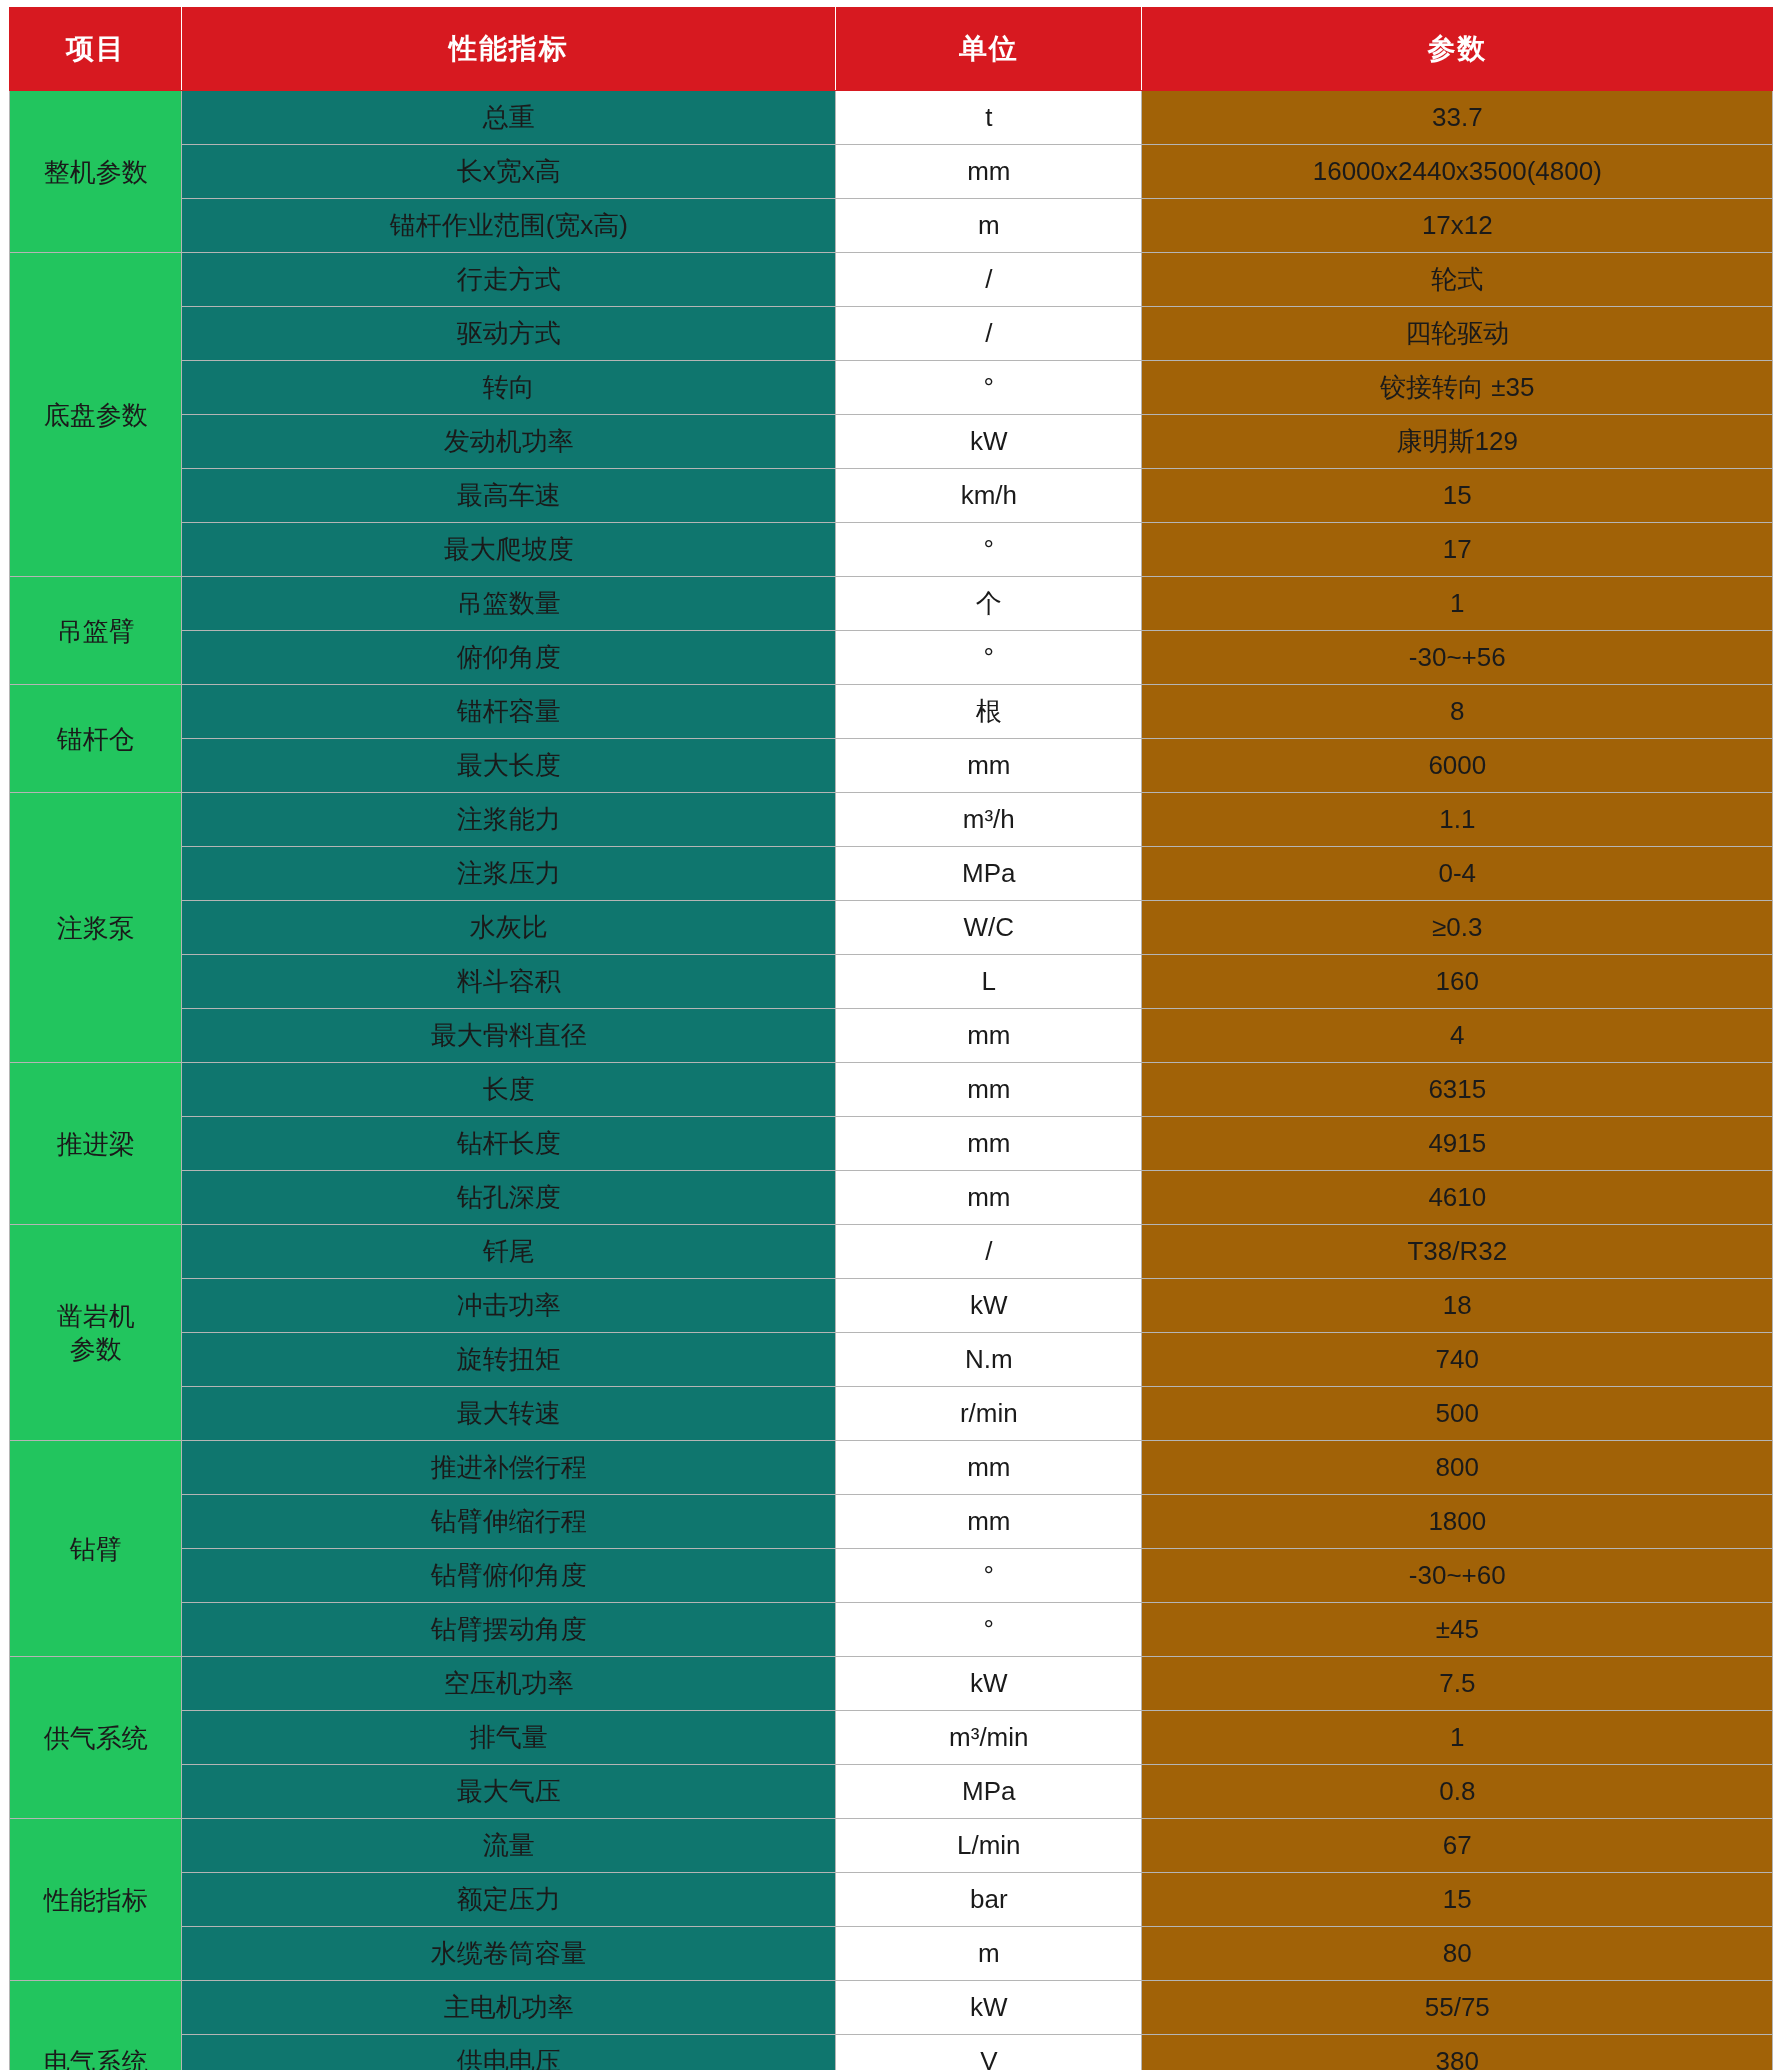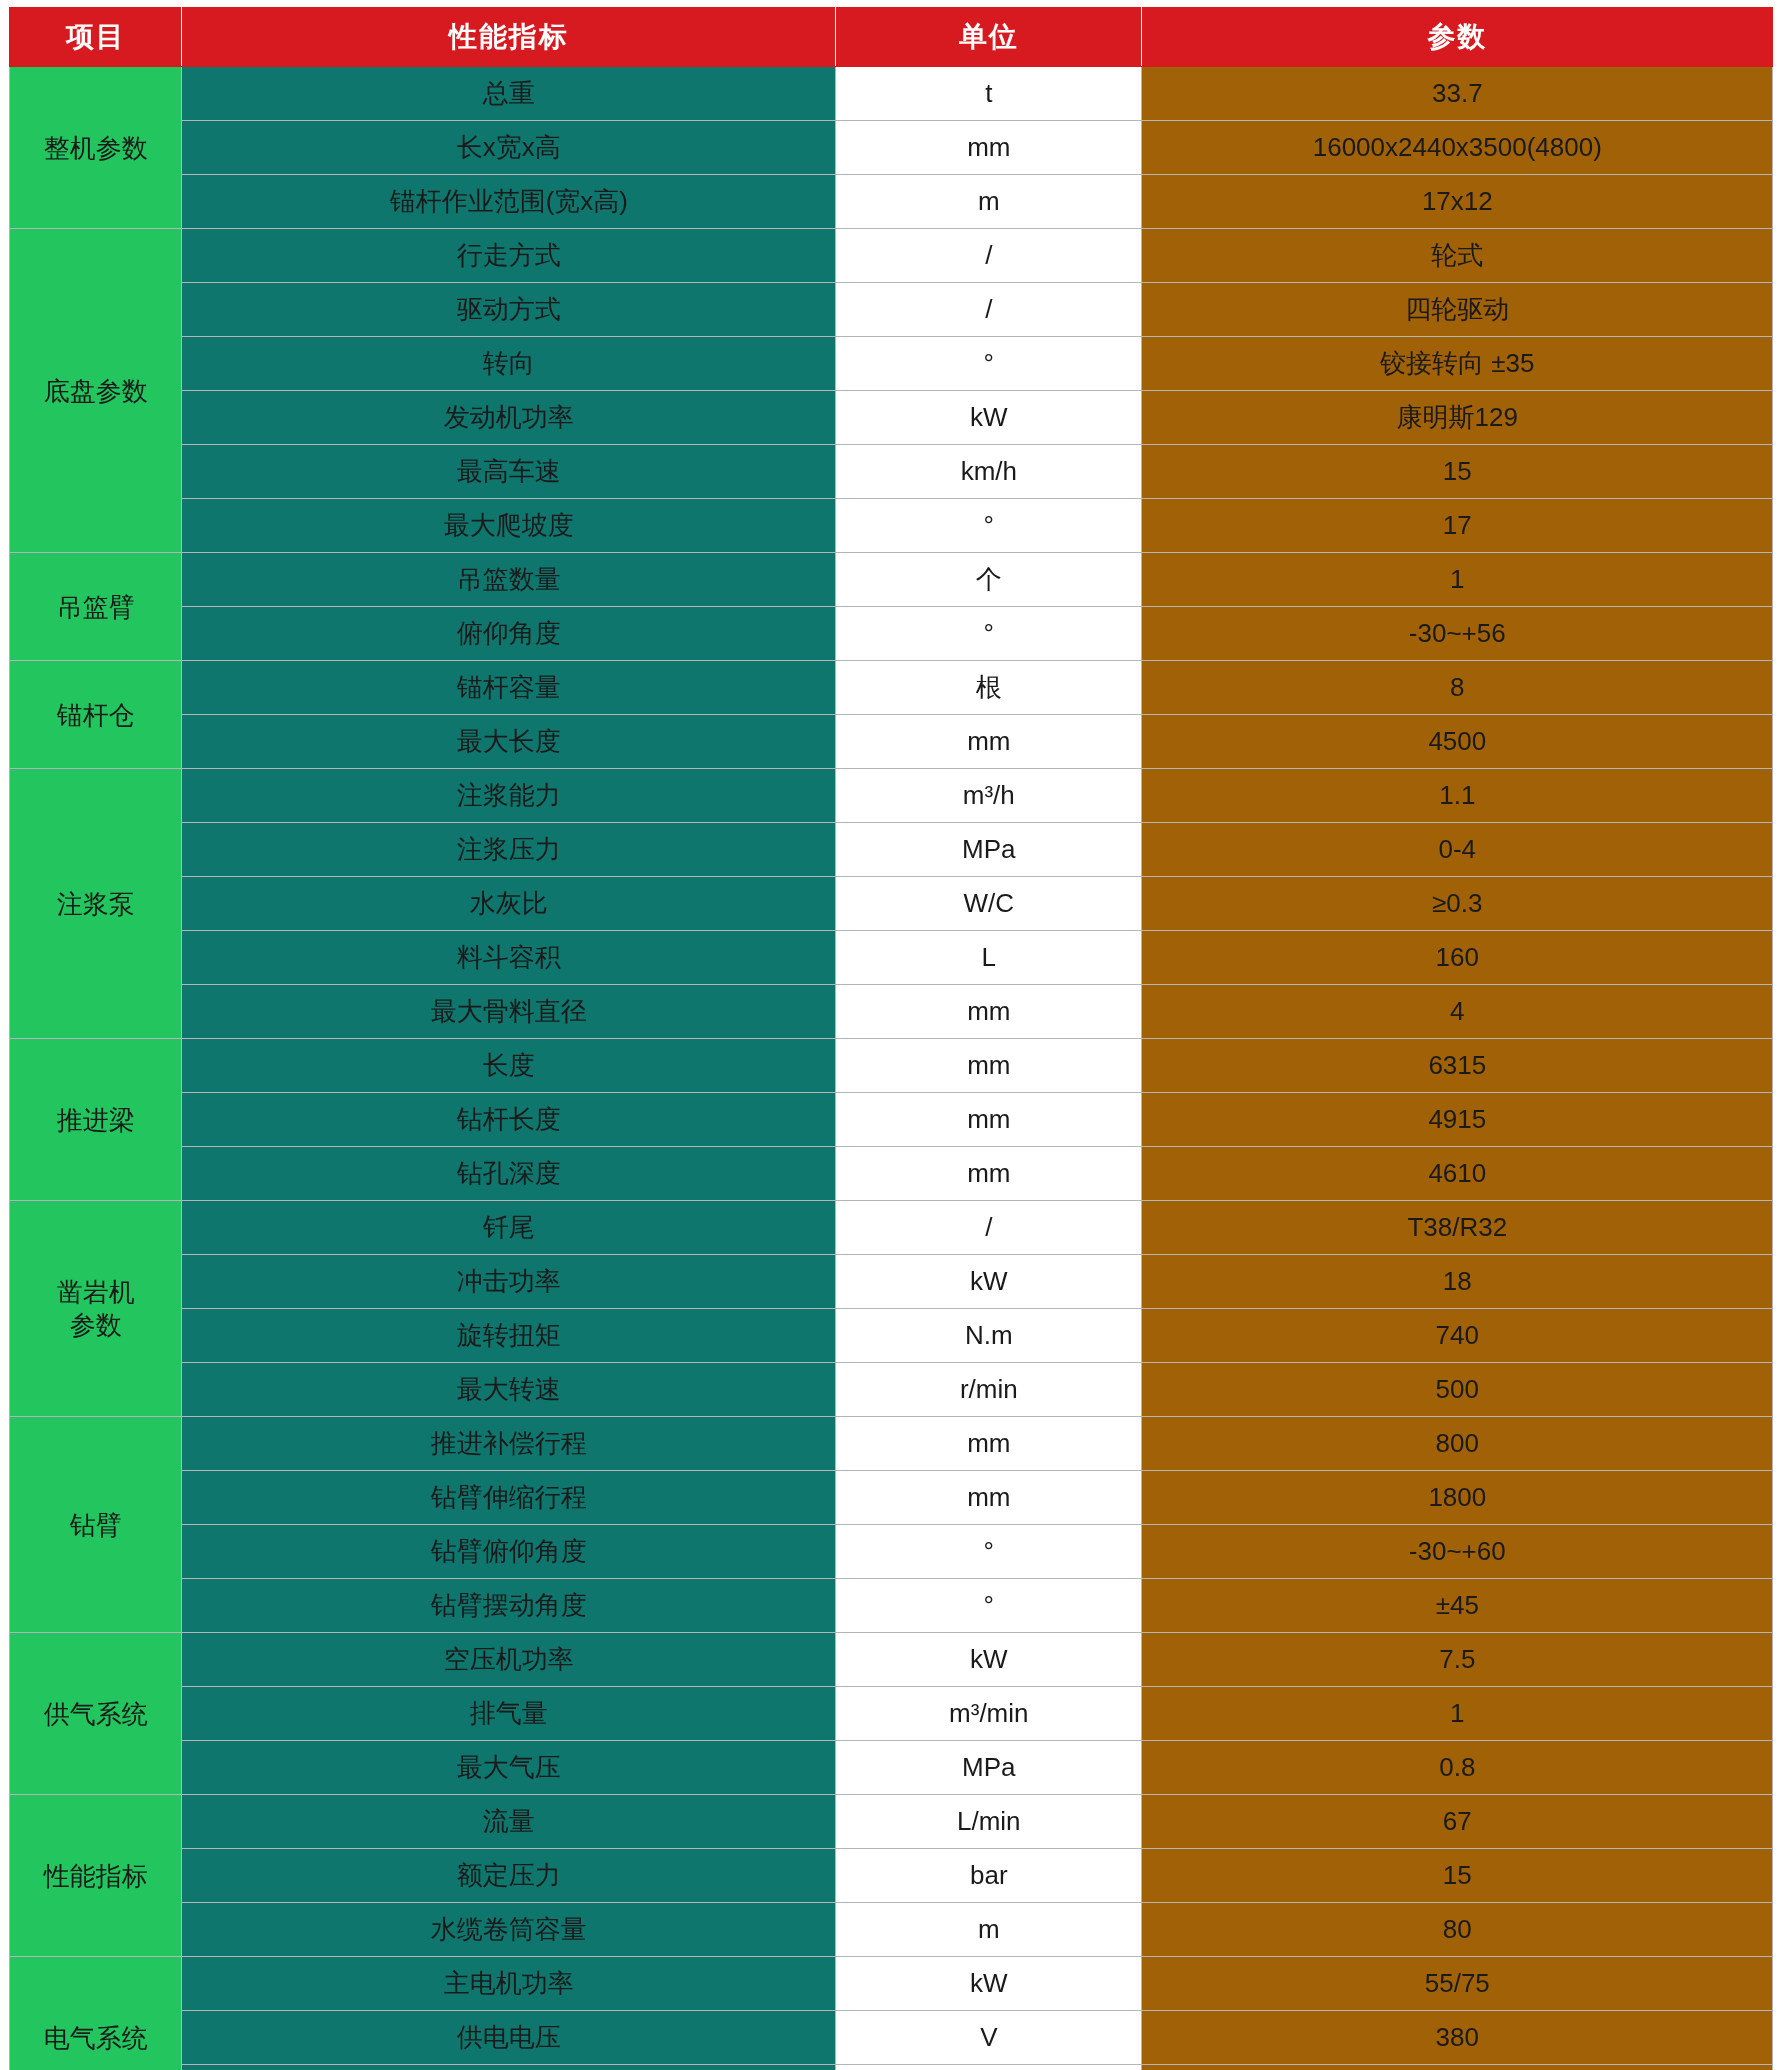--- a/index.html
+++ b/index.html
@@ -27,21 +27,21 @@
   table.spec-table col.c-unit   { width: 306px; }
   table.spec-table col.c-value  { width: 631px; }
 
   thead th {
     background: #d71920;
     color: #ffffff;
     font-size: 28px;
     font-weight: bold;
     height: 58px;
     line-height: 58px;
-    padding: 0;
+    padding: 12px;
     text-align: center;
     border: 0.9px solid #d71920;
     letter-spacing: 1.9px;
   }
   thead th.th-group { border-right: 0.9px solid #ffffff; }
   thead th.th-metric { border-right: 0.9px solid #ffffff; }
   thead th.th-unit { border-right: 0.9px solid #ffffff; }
 
   tbody td {
     border: 0.9px solid #b5b5b5;
@@ -149,21 +149,21 @@
         </tr>
         <tr>
           <td class="group-cell" rowspan="2">锚杆仓</td>
           <td class="metric-cell">锚杆容量</td>
           <td class="unit-cell">根</td>
           <td class="value-cell">8</td>
         </tr>
         <tr>
           <td class="metric-cell">最大长度</td>
           <td class="unit-cell">mm</td>
-          <td class="value-cell">4500</td>
+          <td class="value-cell">6000</td>
         </tr>
         <tr>
           <td class="group-cell" rowspan="5">注浆泵</td>
           <td class="metric-cell">注浆能力</td>
           <td class="unit-cell">m³/h</td>
           <td class="value-cell">1.1</td>
         </tr>
         <tr>
           <td class="metric-cell">注浆压力</td>
           <td class="unit-cell">MPa</td>

